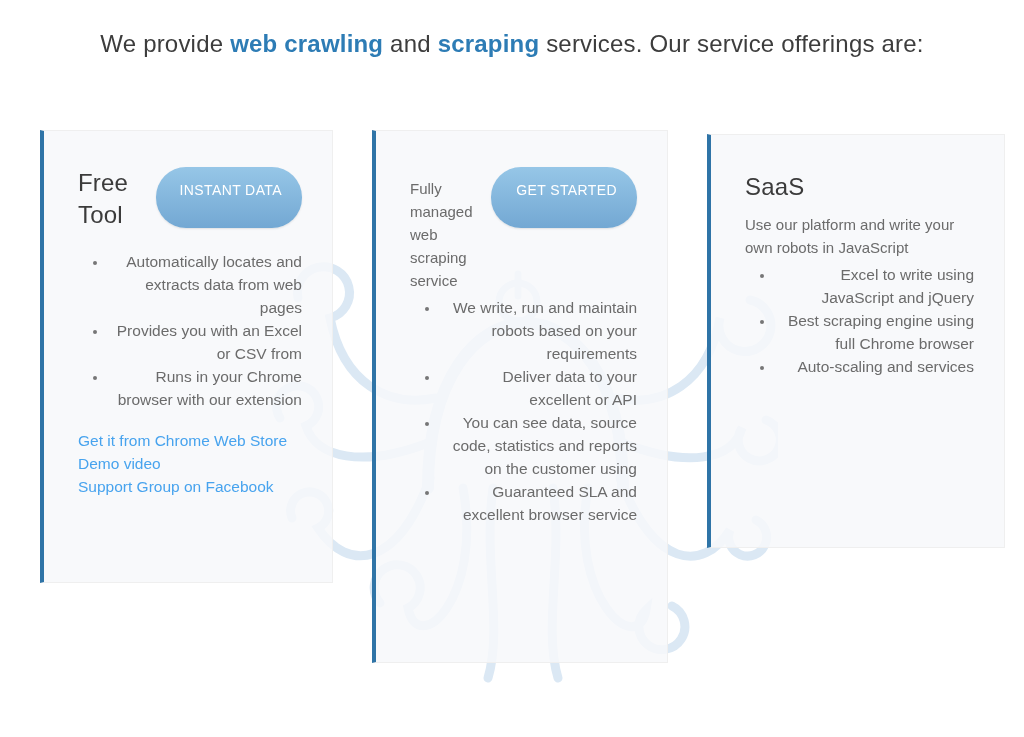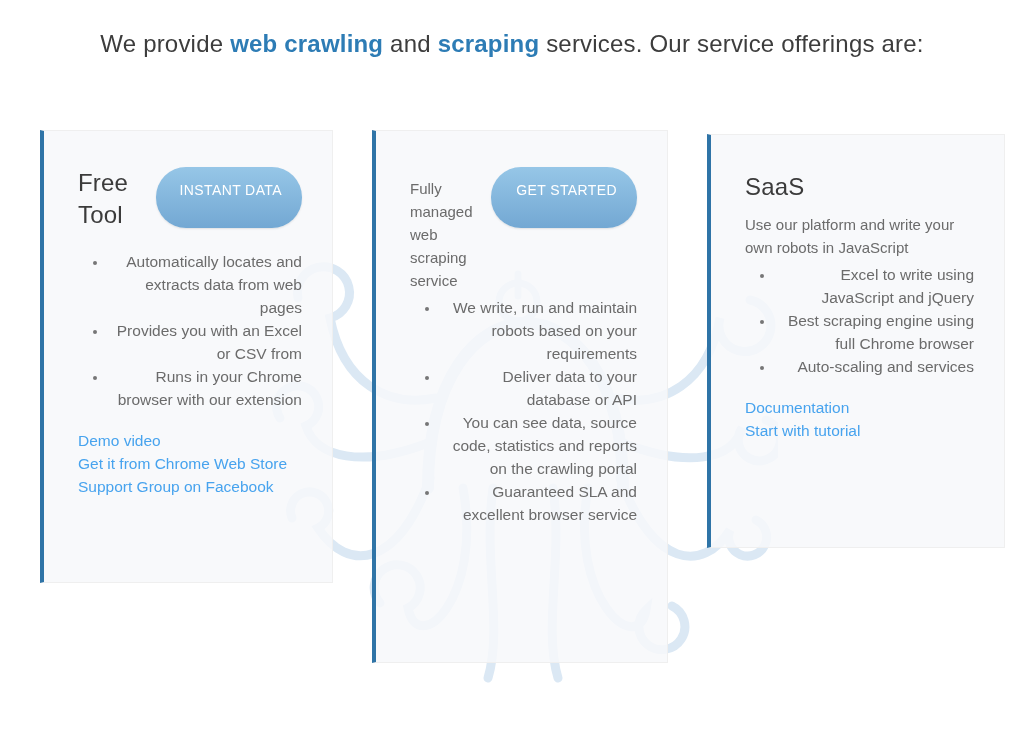--- a/index.html
+++ b/index.html
@@ -102,45 +102,41 @@
 
     <article class="card card1">
       <a class="cta">INSTANT DATA</a>
       <h2 class="card-title">Free Tool</h2>
       <ul class="card-bullets">
         <li>Automatically locates and extracts data from web pages</li>
         <li>Provides you with an Excel or CSV from</li>
         <li>Runs in your Chrome browser with our extension</li>
       </ul>
       <div class="card-links">
+        <a>Get it from Chrome Web Store</a>
         <a>Demo video</a>
-        <a>Get it from Chrome Web Store</a>
         <a>Support Group on Facebook</a>
       </div>
     </article>
 
     <article class="card card2">
       <a class="cta">GET STARTED</a>
       <p class="card-sub">Fully managed web scraping service</p>
       <ul class="card-bullets">
         <li>We write, run and maintain robots based on your requirements</li>
-        <li>Deliver data to your database or API</li>
-        <li>You can see data, source code, statistics and reports on the crawling portal</li>
+        <li>Deliver data to your excellent or API</li>
+        <li>You can see data, source code, statistics and reports on the customer using</li>
         <li>Guaranteed SLA and excellent browser service</li>
       </ul>
     </article>
 
     <article class="card card3">
       <h2 class="card-title">SaaS</h2>
       <p class="card-sub">Use our platform and write your own robots in JavaScript</p>
       <ul class="card-bullets">
         <li>Excel to write using JavaScript and jQuery</li>
         <li>Best scraping engine using full Chrome browser</li>
         <li>Auto-scaling and services</li>
       </ul>
-      <div class="card-links">
-        <a>Documentation</a>
-        <a>Start with tutorial</a>
-      </div>
     </article>
 
   </section>
 </main>
 
 </body></html>

